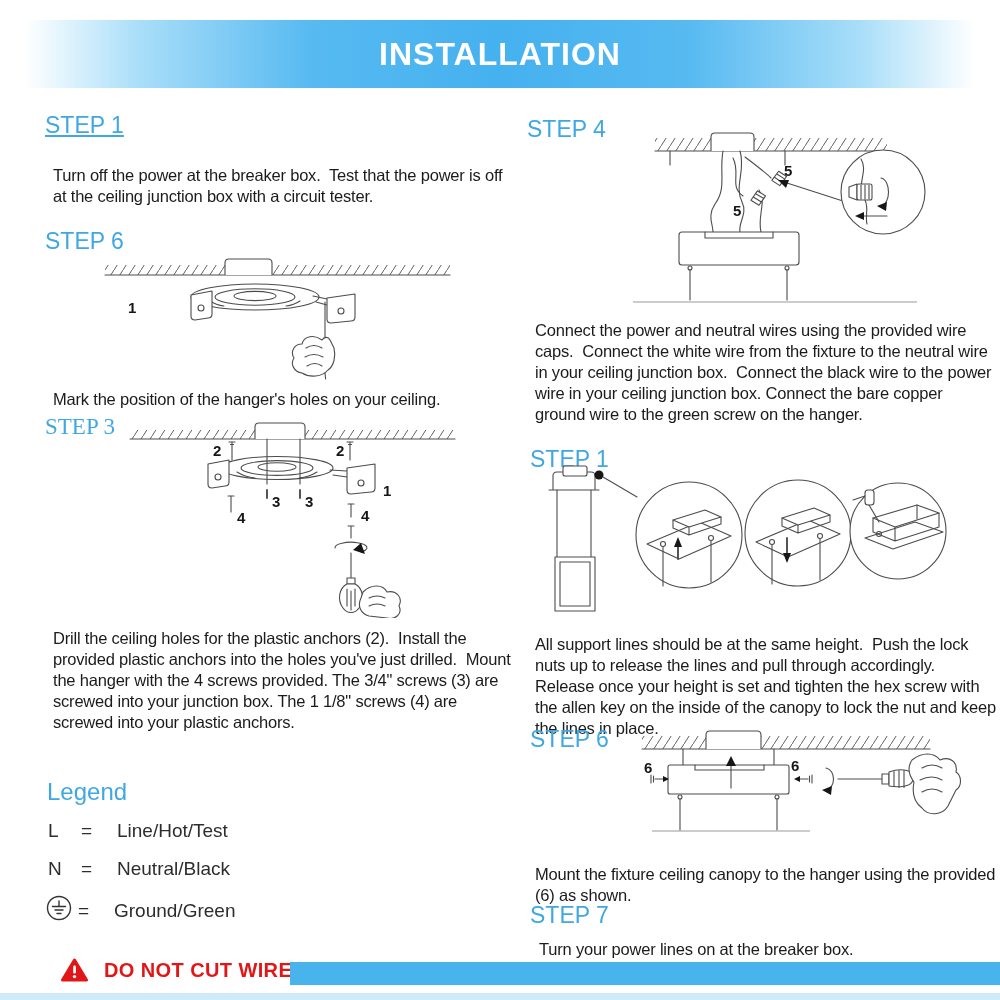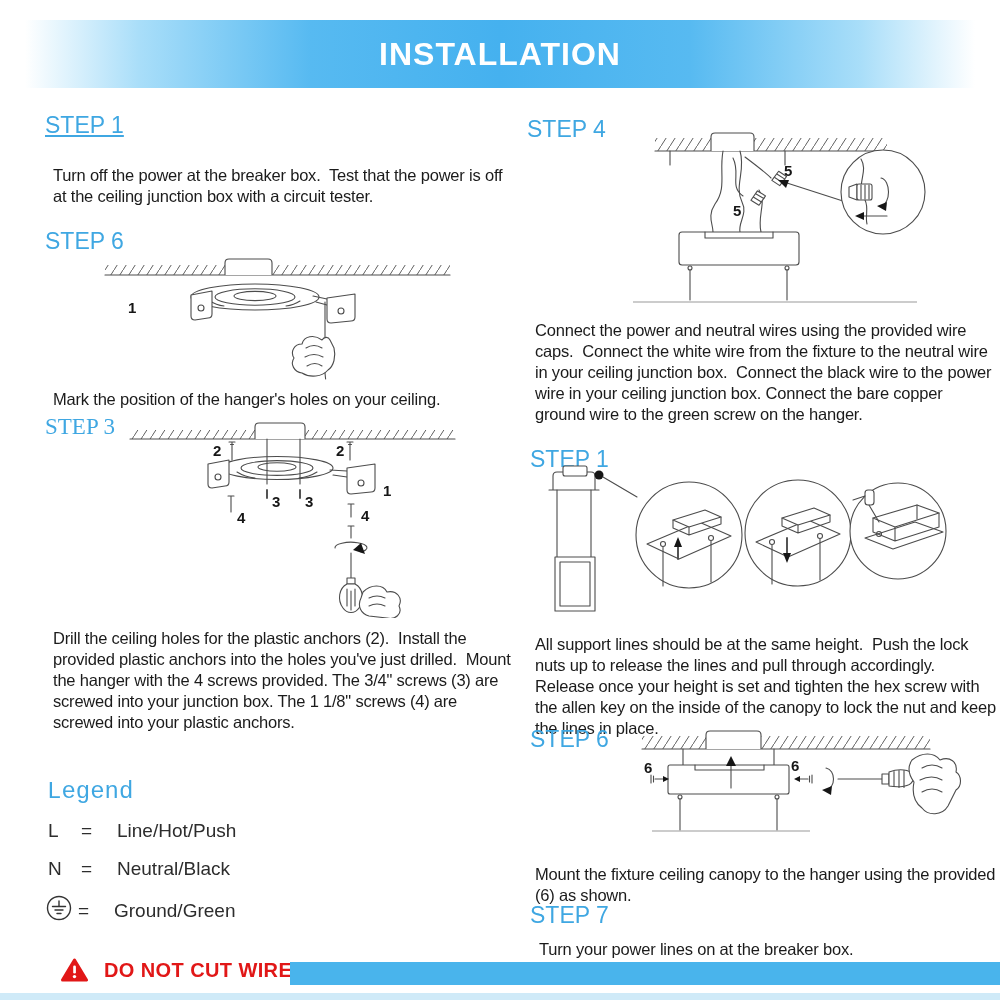--- a/index.html
+++ b/index.html
@@ -7,21 +7,21 @@
        font-family:"Liberation Sans",sans-serif;position:relative;}
   .abs{position:absolute;}
   
   .banner{left:25px;top:20px;width:950px;height:68px;
     background:linear-gradient(90deg,#ffffff 0%,#a9def9 12%,#57baf1 30%,#45b1ef 50%,#57baf1 70%,#a9def9 88%,#ffffff 100%);}
   .banner h1{margin:0;text-align:center;line-height:68px;font-size:32px;font-weight:700;
     color:#fff;letter-spacing:1px;}
   
   .step-h{margin:0;font-size:23px;font-weight:400;color:#3fa7e2;}
   .body{margin:8px;font-size:16.5px;line-height:21px;letter-spacing:-0.2px;color:#1b1b1b;white-space:pre-wrap;}
-  .legend-title{margin:0;font-size:24px;font-weight:400;color:#3fa7e2;font-family:Liberation Mono, monospace;}
+  .legend-title{margin:0;font-size:24px;font-weight:400;color:#3fa7e2;}
   .legend-row{display:flex;align-items:center;font-size:19px;color:#2d2d2d;}
   .legend-sym{display:inline-block;width:33px;}
   .legend-eq{display:inline-block;width:36px;}
   .warning{display:flex;align-items:center;gap:14px;}
   .warning-text{font-size:20px;font-weight:700;color:#e11717;letter-spacing:0.4px;}
   .bar{left:290px;top:962px;width:710px;height:23px;background:#49b4ec;}
   .strip{left:0;top:993px;width:1000px;height:7px;background:#cfeaf8;}
   
   .ln{stroke:#4c4c4c;fill:none;stroke-width:1.1;stroke-linecap:round;stroke-linejoin:round;}
   .fw{fill:#fff;stroke:#4c4c4c;stroke-width:1.1;stroke-linejoin:round;}
@@ -113,21 +113,21 @@
   <text x="236" y="99" class="dl">4</text>
 </svg>
 
 <p class="abs body" style="left:45px;top:620px;width:458px;">Drill the ceiling holes for the plastic anchors (2).  Install the provided plastic anchors into the holes you've just drilled.  Mount the hanger with the 4 screws provided. The 3/4" screws (3) are screwed into your junction box. The 1 1/8" screws (4) are screwed into your plastic anchors.</p>
 
 <h2 class="abs legend-title" style="left:47px;top:778px;">Legend</h2>
 
 <div class="abs legend-row" style="left:48px;top:820px;">
   <span class="legend-sym">L</span>
   <span class="legend-eq">=</span>
-  <span>Line/Hot/Push</span>
+  <span>Line/Hot/Test</span>
 </div>
 <div class="abs legend-row" style="left:48px;top:858px;">
   <span class="legend-sym">N</span>
   <span class="legend-eq">=</span>
   <span>Neutral/Black</span>
 </div>
 <div class="abs legend-row" style="left:45px;top:894px;">
   <span class="legend-sym">
     <svg width="28" height="28" viewBox="0 0 28 28">
       <circle cx="14" cy="14" r="11.5" fill="none" stroke="#333" stroke-width="1.4"></circle>

